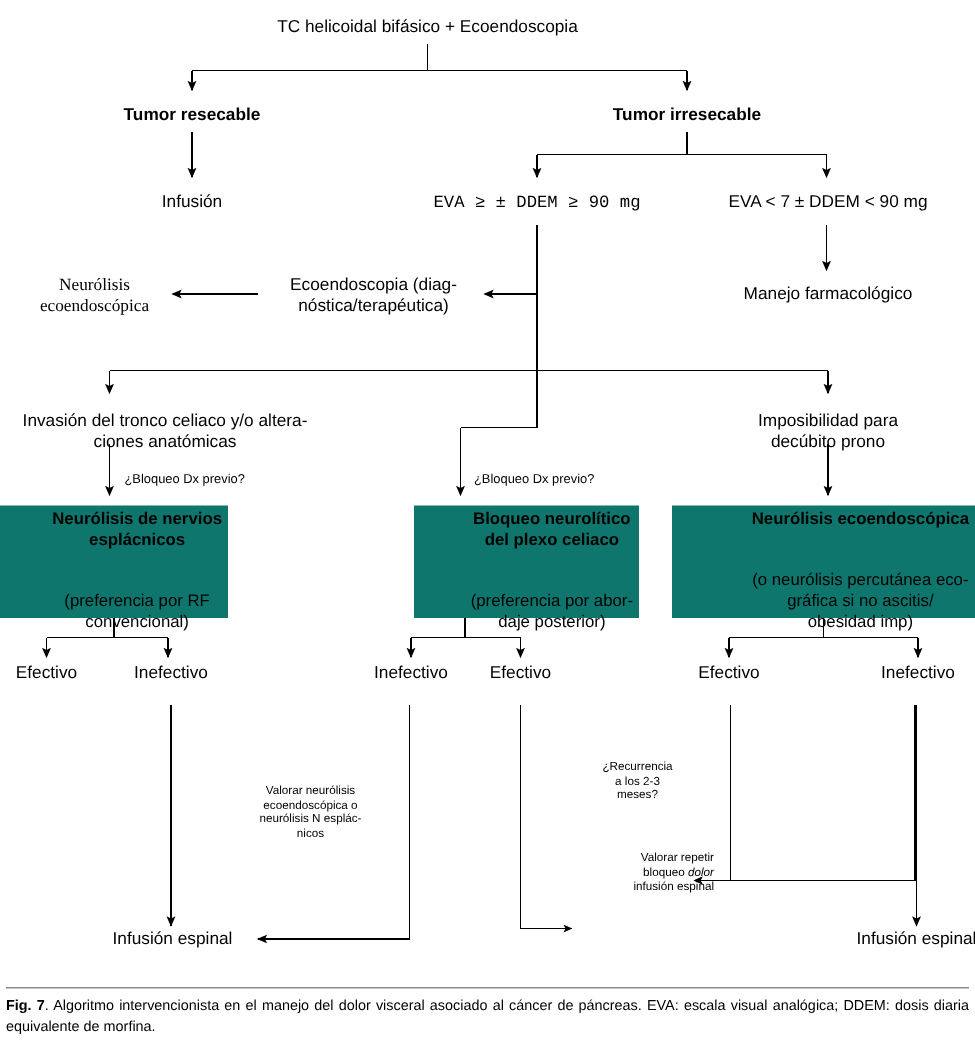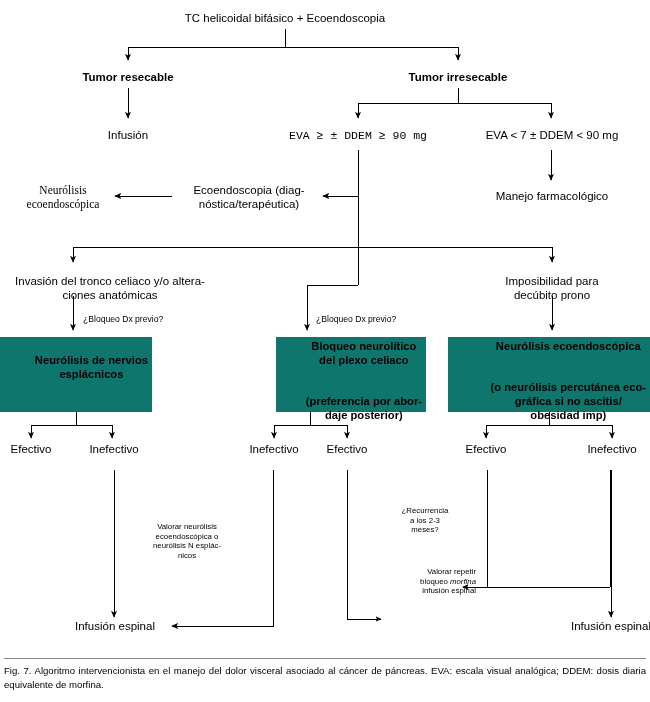--- a/index.html
+++ b/index.html
@@ -43,21 +43,21 @@
     display: flex;
     align-items: center;
     justify-content: flex-end;
     text-align: center;
     font-size: 11.2px;
     line-height: 1.22;
     white-space: pre-line;
     padding-left: 25px;
   }
   .gbox .b1 { font-weight: bold; }
-  .gbox .b2 { font-weight: bold; }
+  .gbox .b2 { font-weight: normal; }
   .gbox-inner { padding: 0 4px; }
   .caption-wrap {
     position: absolute;
     left: 0;
     top: 658px;
     width: 650px;
     padding: 0 4px;
     box-sizing: border-box;
   }
   .caption-rule {
@@ -65,21 +65,21 @@
     height: 1px;
     background: #8a8a8a;
     margin: 0 0 5px 0;
   }
   .caption-text {
     font-size: 9.6px;
     line-height: 1.42;
     text-align: justify;
     color: #000;
   }
-  .caption-text b { font-weight: normal; }
+  .caption-text b { font-weight: bold; }
   .ital { font-style: italic; }
 </style>
 </head>
 <body>
 
 <div id="page">
 
   <svg id="flow-svg" viewBox="0 0 650 650">
     <defs>
       <marker id="ah" markerWidth="8" markerHeight="8" refX="6.2" refY="3" orient="auto" markerUnits="userSpaceOnUse">
@@ -182,20 +182,22 @@
 
   <div class="node small" style="left:83px; top:314px; width:130px; text-align:left;">¿Bloqueo Dx previo?</div>
 
   <div class="node small" style="left:316px; top:314px; width:130px; text-align:left;">¿Bloqueo Dx previo?</div>
 
   <div class="gbox" style="left:0px; top:337px; width:152px; height:75px;">
     <div class="gbox-inner">
       <span class="b1">Neurólisis de nervios
 esplácnicos</span>
       <br>
+      <span class="b2">(preferencia por RF
+convencional)</span>
     </div>
   </div>
 
   <div class="gbox" style="left:232px; top:337px; width:150px; height:75px;margin-left:44px;">
     <div class="gbox-inner">
       <span class="b1">Bloqueo neurolítico
 del plexo celiaco</span>
       <br>
       <span class="b2">(preferencia por abor-
 daje posterior)</span>
@@ -214,31 +216,31 @@
 
   <div class="node plain" style="left:-1px; top:443px; width:64px;">Efectivo</div>
   <div class="node plain" style="left:74px; top:443px; width:80px;">Inefectivo</div>
 
   <div class="node plain" style="left:234px; top:443px; width:80px;">Inefectivo</div>
   <div class="node plain" style="left:315px; top:443px; width:64px;">Efectivo</div>
 
   <div class="node plain" style="left:454px; top:443px; width:64px;">Efectivo</div>
   <div class="node plain" style="left:572px; top:443px; width:80px;">Inefectivo</div>
 
-  <div class="node tiny" style="left:132px; top:522px; width:110px;text-align:center;">Valorar neurólisis
+  <div class="node tiny" style="left:152px; top:522px; width:110px;text-align:center;">Valorar neurólisis
 ecoendoscópica o
 neurólisis N esplác-
 nicos</div>
 
   <div class="node tiny" style="left:382px; top:506px; width:86px;">¿Recurrencia
 a los 2-3
 meses?</div>
 
   <div class="node tiny" style="left:384px; top:567px; width:92px; text-align:right;"><span>Valorar repetir
-bloqueo </span><span class="ital">morfina</span><span>
+bloqueo </span><span class="ital">dolor</span><span>
 infusión espinal</span></div>
 
   <div class="node plain" style="left:59px; top:620px; width:112px;">Infusión espinal</div>
 
   <div class="node plain" style="left:555px; top:620px; width:112px;">Infusión espinal</div>
 
   <div class="caption-wrap">
     <div class="caption-rule"></div>
     <div class="caption-text"><b>Fig. 7</b><span>. Algoritmo intervencionista en el manejo del dolor visceral asociado al cáncer de páncreas. EVA: escala visual analógica; DDEM: dosis diaria equivalente de morfina.</span></div>
   </div>

